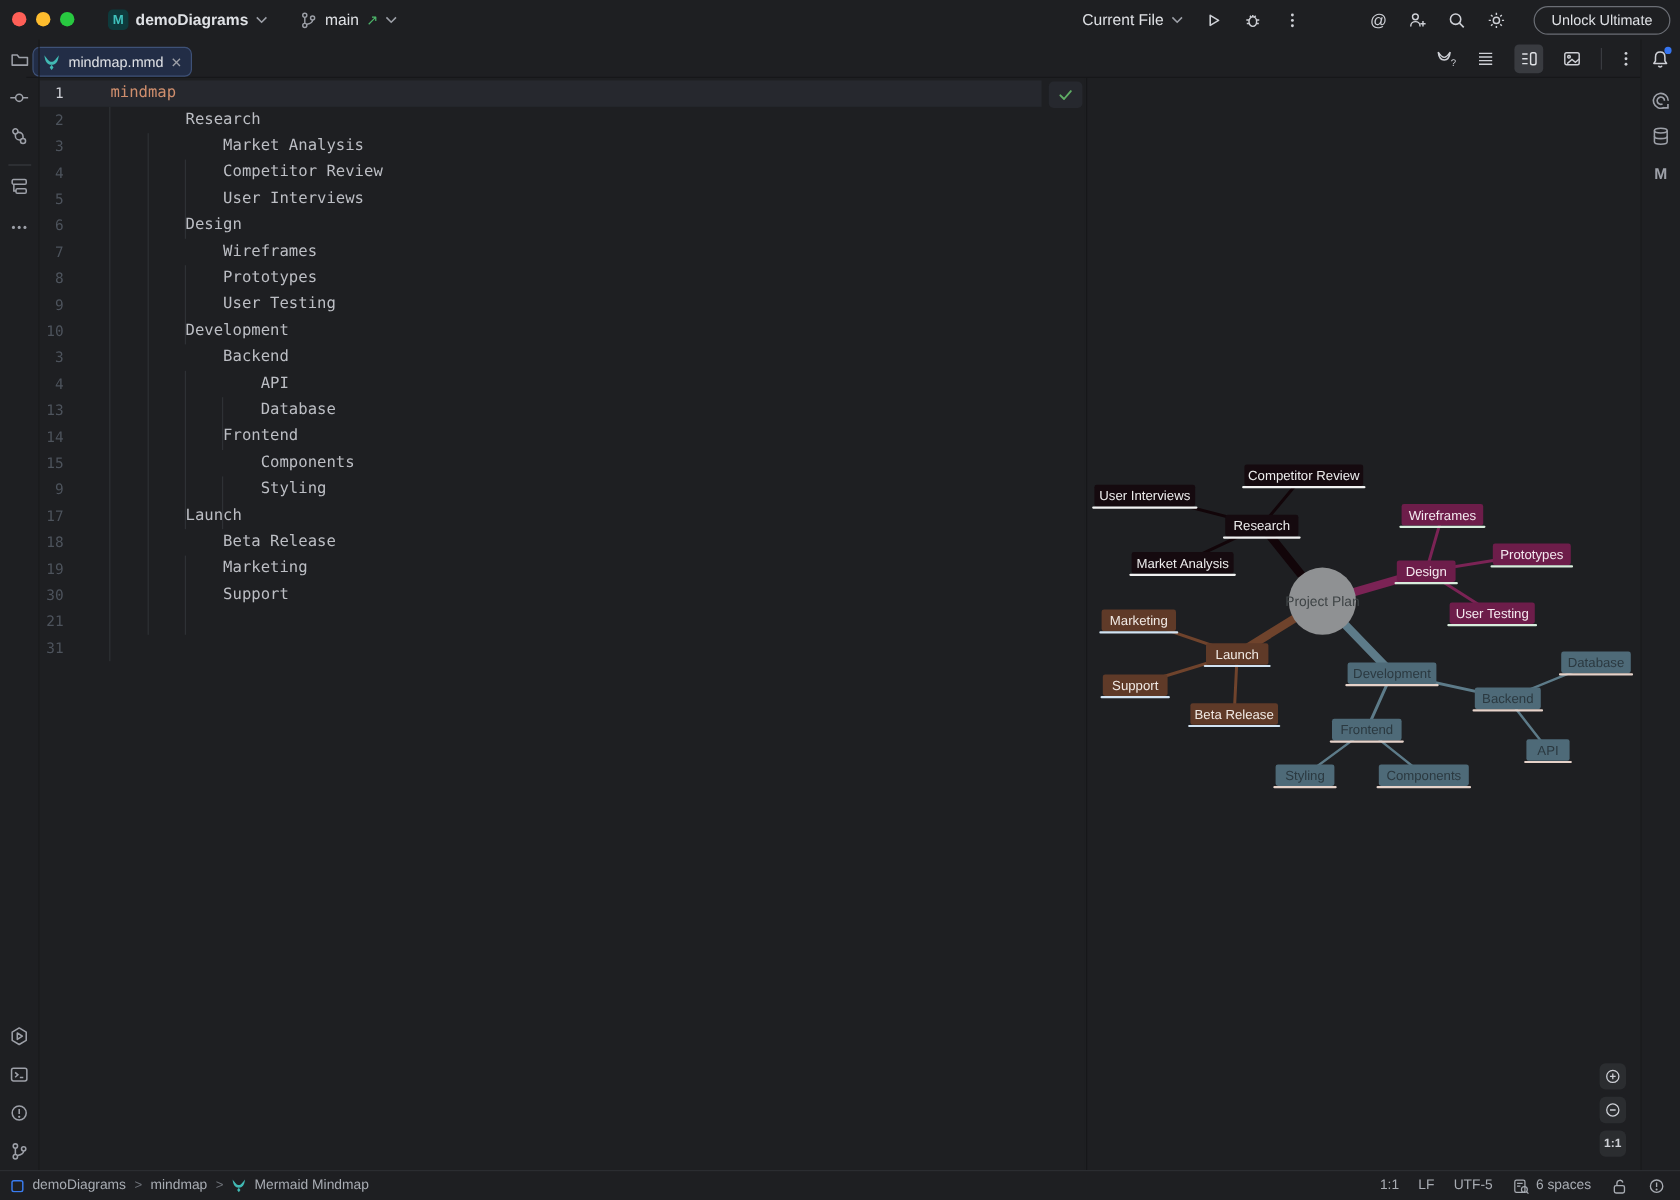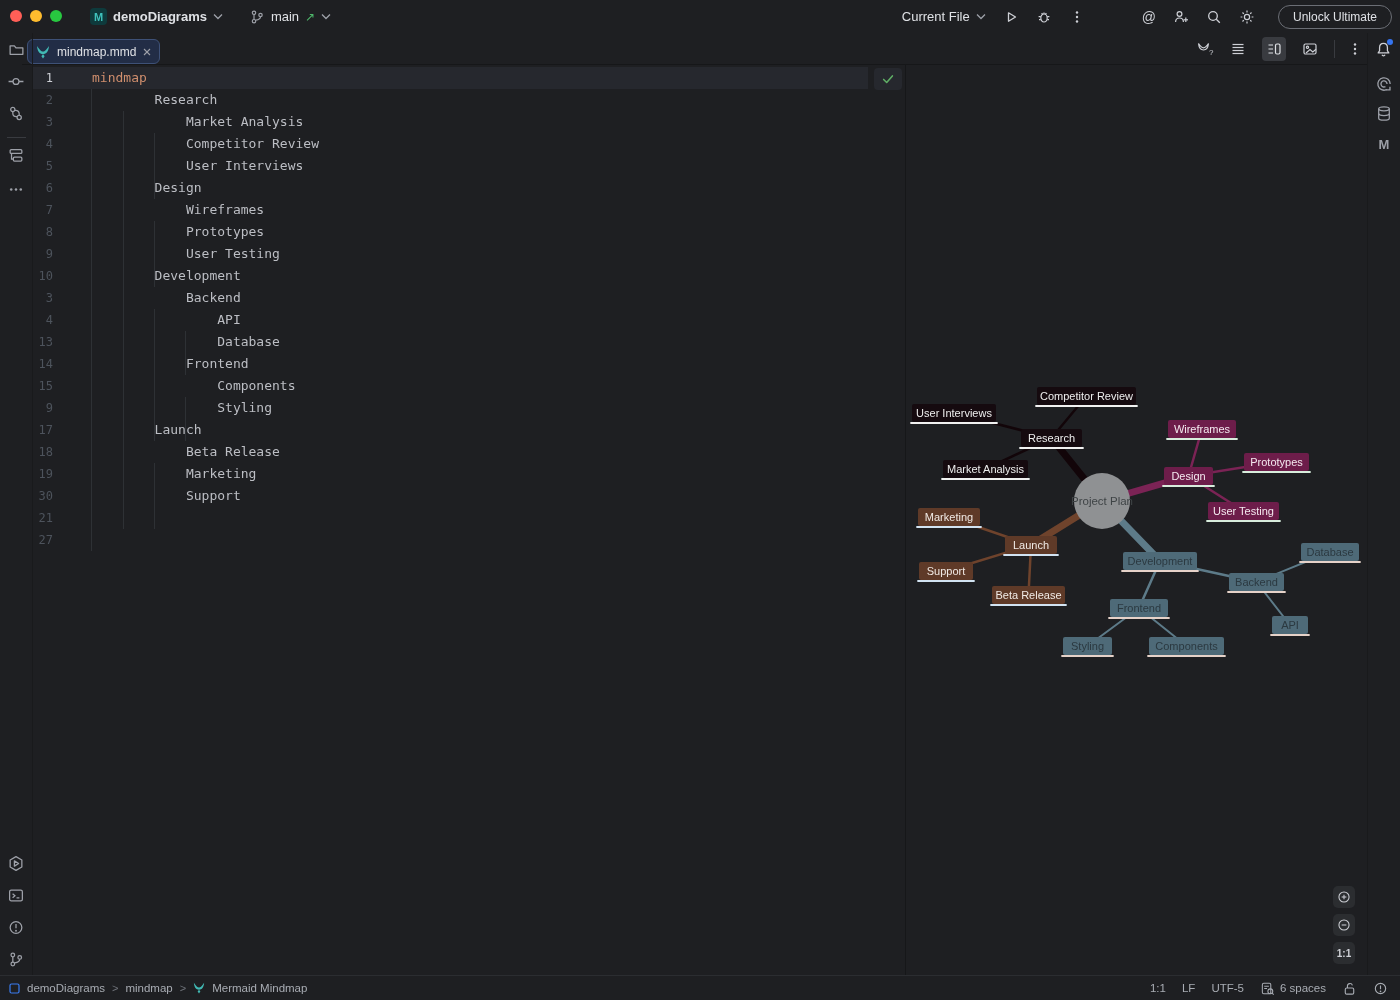--- a/index.html
+++ b/index.html
@@ -345,21 +345,21 @@
         <div class="ln-num">4</div>
         <div class="ln-num">13</div>
         <div class="ln-num">14</div>
         <div class="ln-num">15</div>
         <div class="ln-num">9</div>
         <div class="ln-num">17</div>
         <div class="ln-num">18</div>
         <div class="ln-num">19</div>
         <div class="ln-num">30</div>
         <div class="ln-num">21</div>
-        <div class="ln-num">27</div>
+        <div class="ln-num">31</div>
       </div>
     <div class="code">
         <div class="code-line"><span class="tok-kw">mindmap</span></div>
         <div class="code-line"><span class="tok-pl">        Research</span></div>
         <div class="code-line"><span class="tok-pl">            Market Analysis</span></div>
         <div class="code-line"><span class="tok-pl">            Competitor Review</span></div>
         <div class="code-line"><span class="tok-pl">            User Interviews</span></div>
         <div class="code-line"><span class="tok-pl">        Design</span></div>
         <div class="code-line"><span class="tok-pl">            Wireframes</span></div>
         <div class="code-line"><span class="tok-pl">            Prototypes</span></div>

